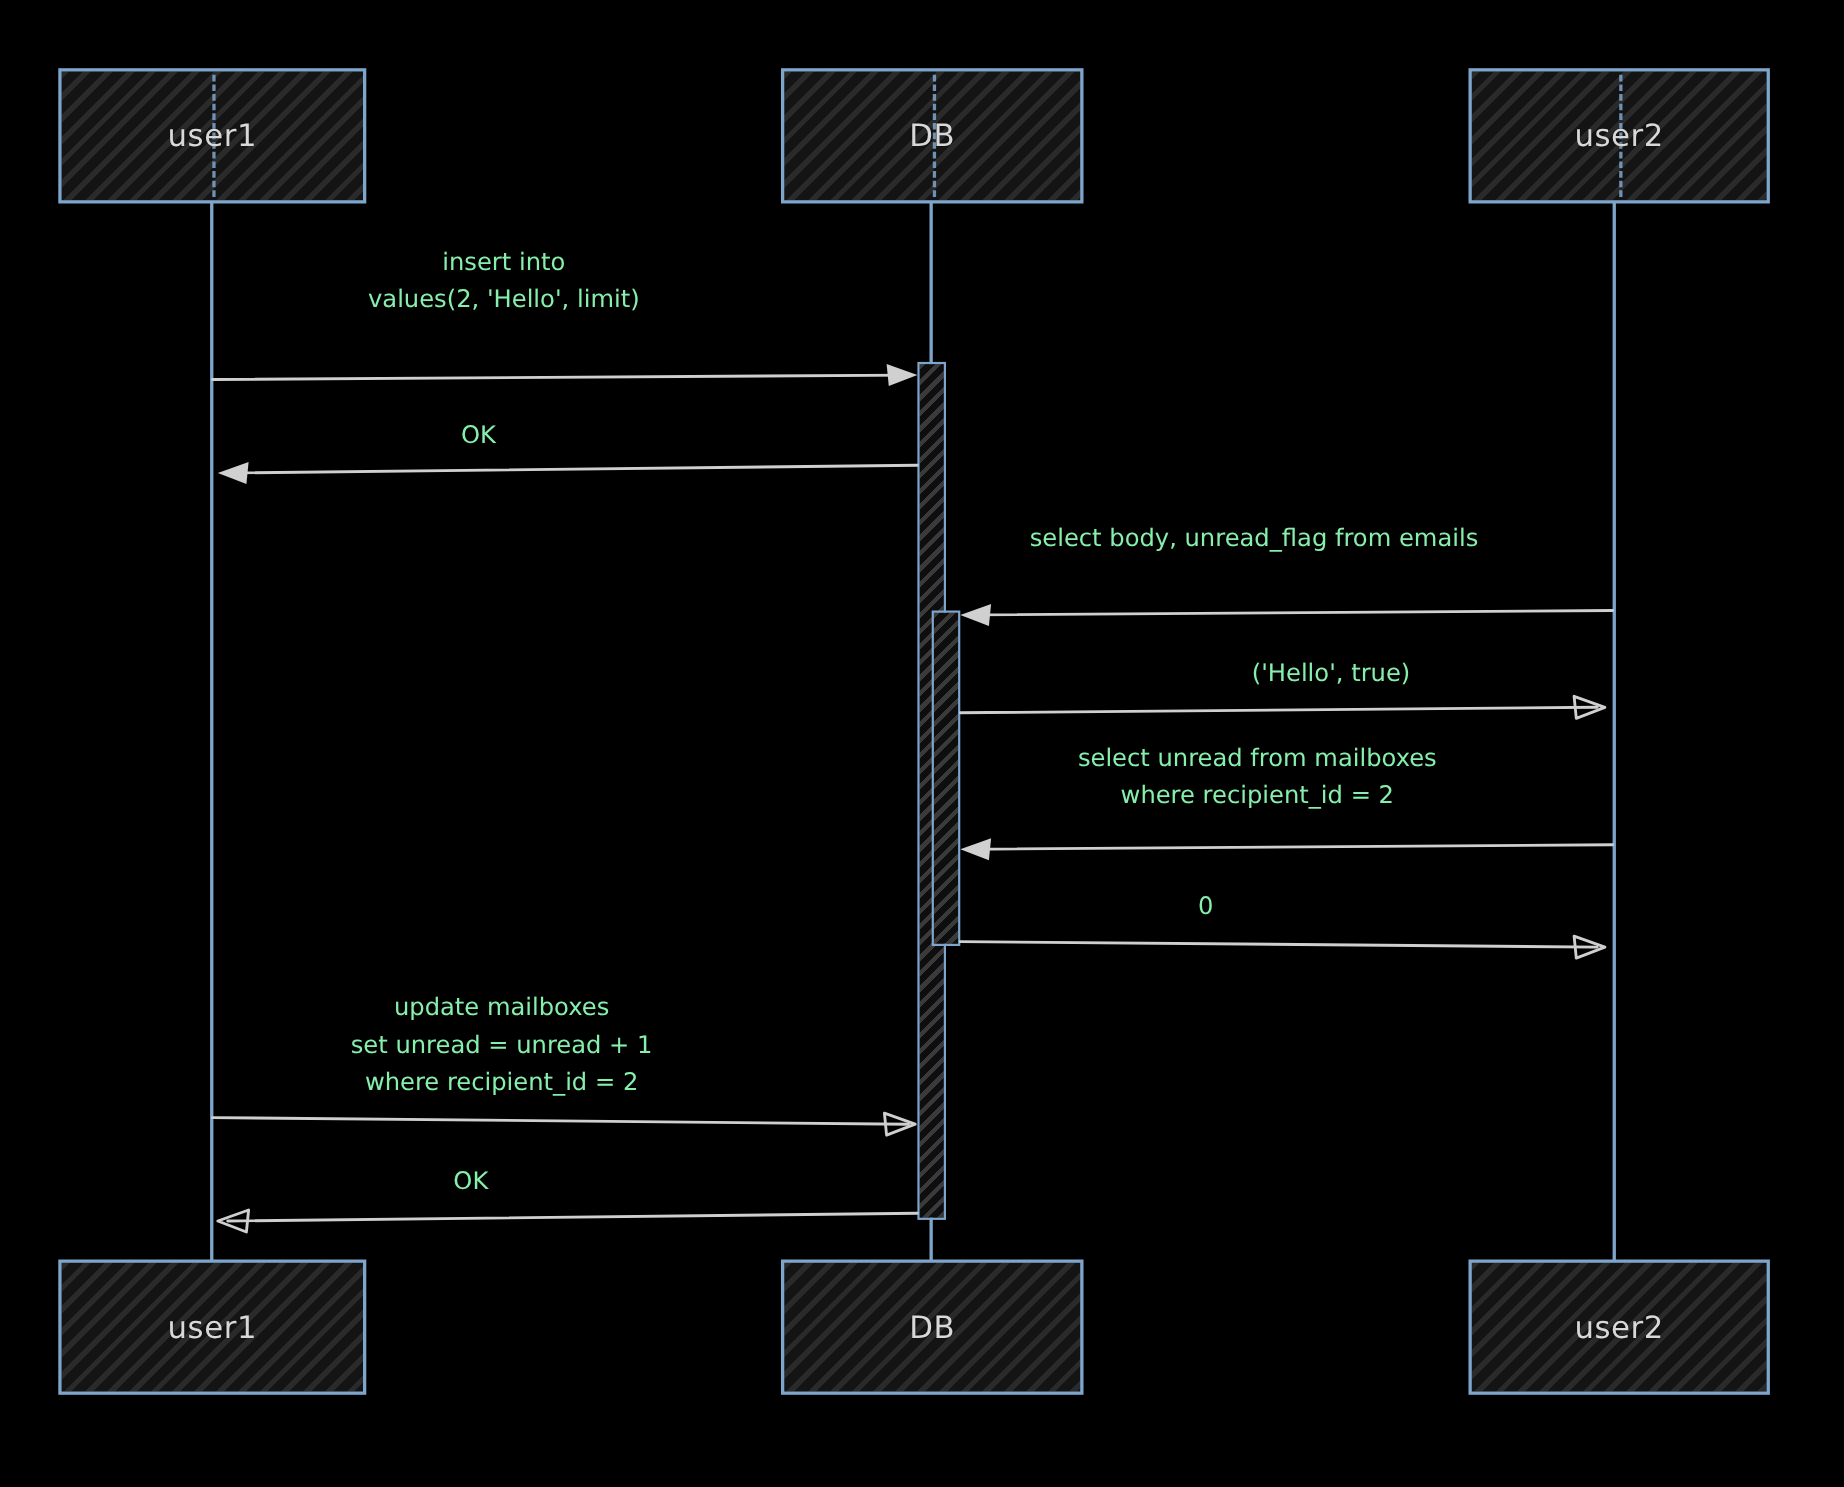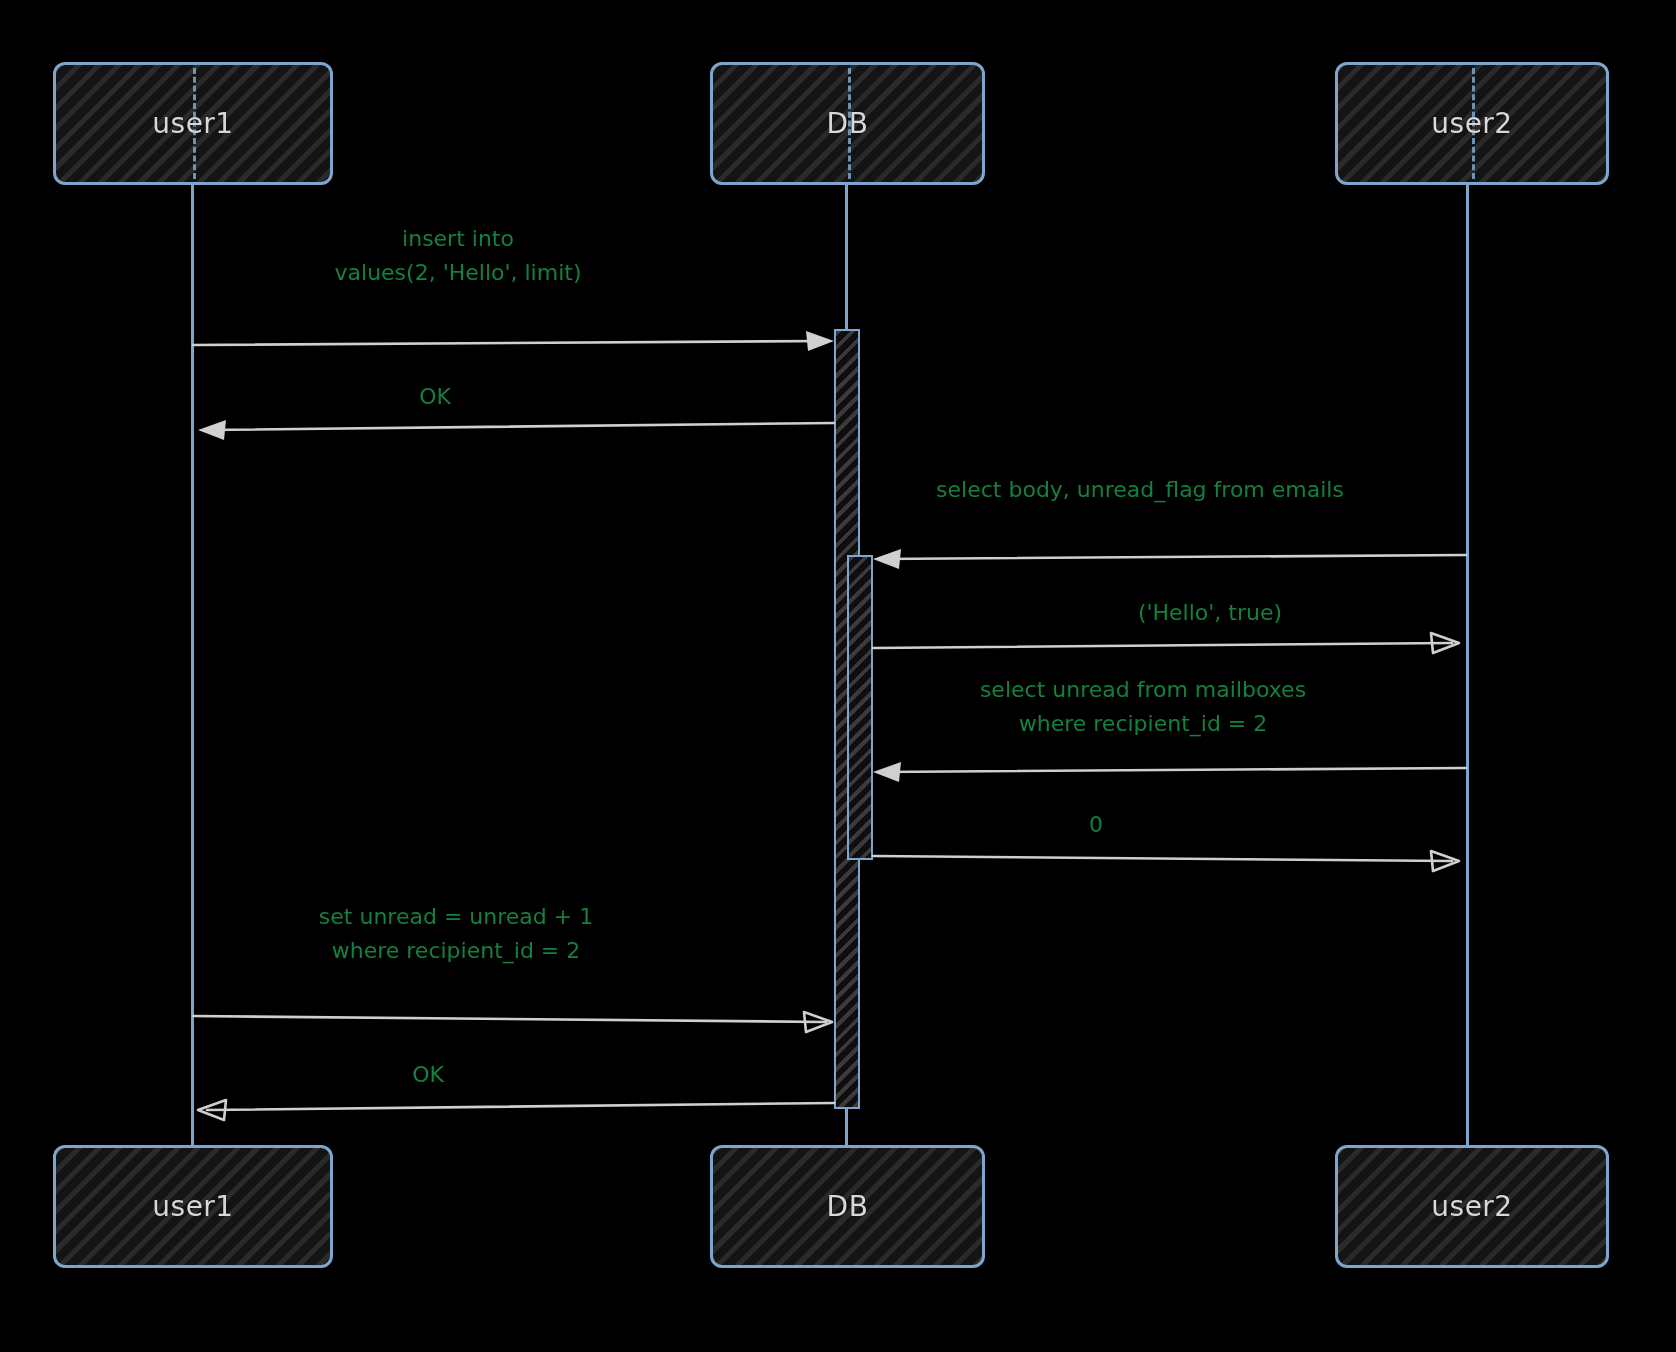--- a/index.html
+++ b/index.html
@@ -14,21 +14,21 @@
   .lifeline {
     position: absolute;
     width: 3px;
     background: #7ea6cd;
     border-radius: 2px;
   }
   .actor-box {
     position: absolute;
     box-sizing: border-box;
     border: 3px solid #7ea6cd;
-    border-radius: 12px;
+    border-radius: 0;
     background:
       repeating-linear-gradient(135deg, #2a2a2a 0 5px, #141414 5px 14px);
     display: flex;
     align-items: center;
     justify-content: center;
   }
   .actor-dash {
     position: absolute;
     left: 50%;
     top: 3px;
@@ -52,21 +52,21 @@
       repeating-linear-gradient(135deg, #3a3a3a 0 4px, #0e0e0e 4px 10px);
   }
   .arrow-layer {
     position: absolute;
     left: 0; top: 0;
   }
   .msg-label {
     position: absolute;
     transform: translateX(-50%);
     text-align: center;
-    color: #15803d;
+    color: #86efac;
     font-size: 22px;
     line-height: 34px;
     white-space: nowrap;
   }
 </style>
 </head>
 <body>
 
 <div class="canvas">
 
@@ -126,20 +126,21 @@
   <div class="msg-label" style="left:1143px; top:673px">
     <div>select unread from mailboxes</div>
     <div>where recipient_id = 2</div>
   </div>
 
   <div class="msg-label" style="left:1096px; top:808px">
     <div>0</div>
   </div>
 
   <div class="msg-label" style="left:456px; top:900px">
+    <div>update mailboxes</div>
     <div>set unread = unread + 1</div>
     <div>where recipient_id = 2</div>
   </div>
 
   <div class="msg-label" style="left:428px; top:1058px">
     <div>OK</div>
   </div>
 
   <div class="actor-box" style="left:53px; top:62px; width:280px; height:123px">
     <div class="actor-dash"></div>

